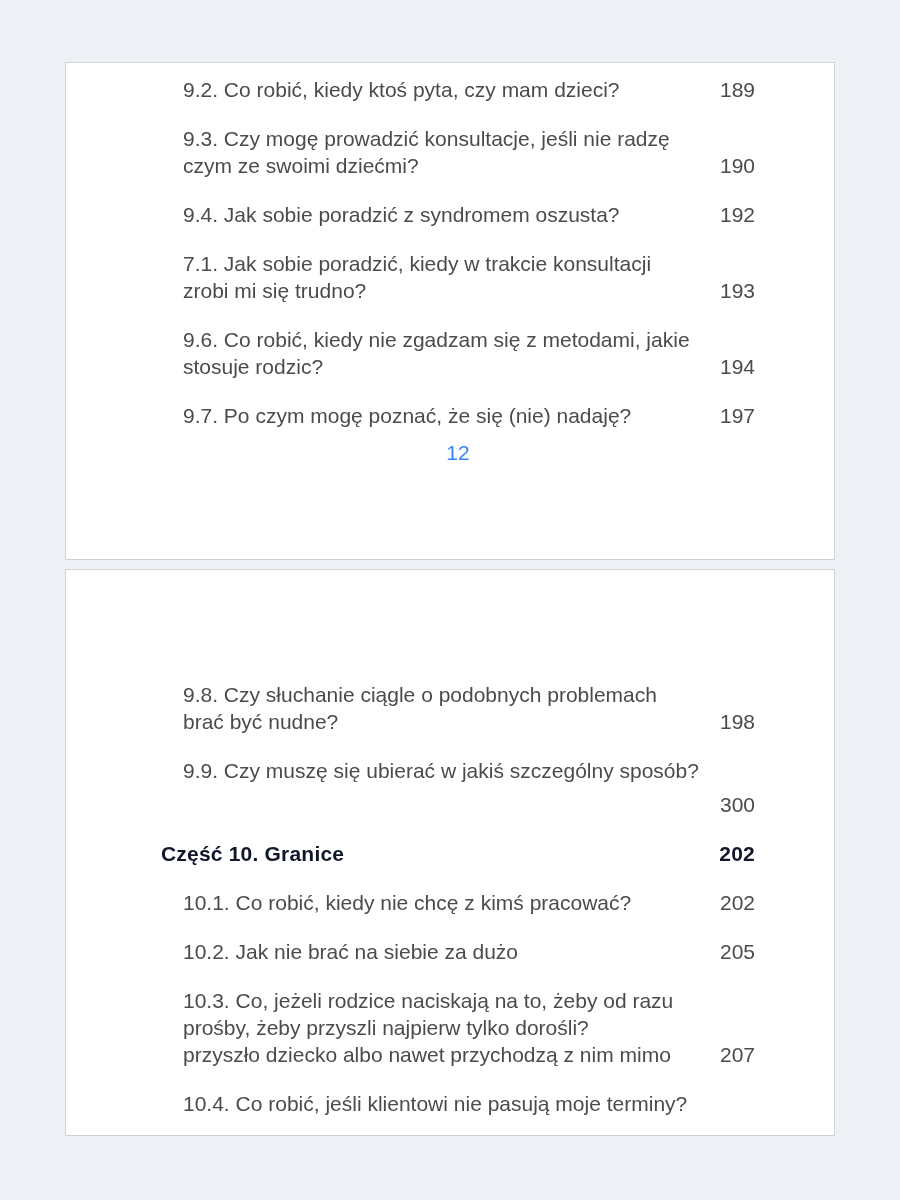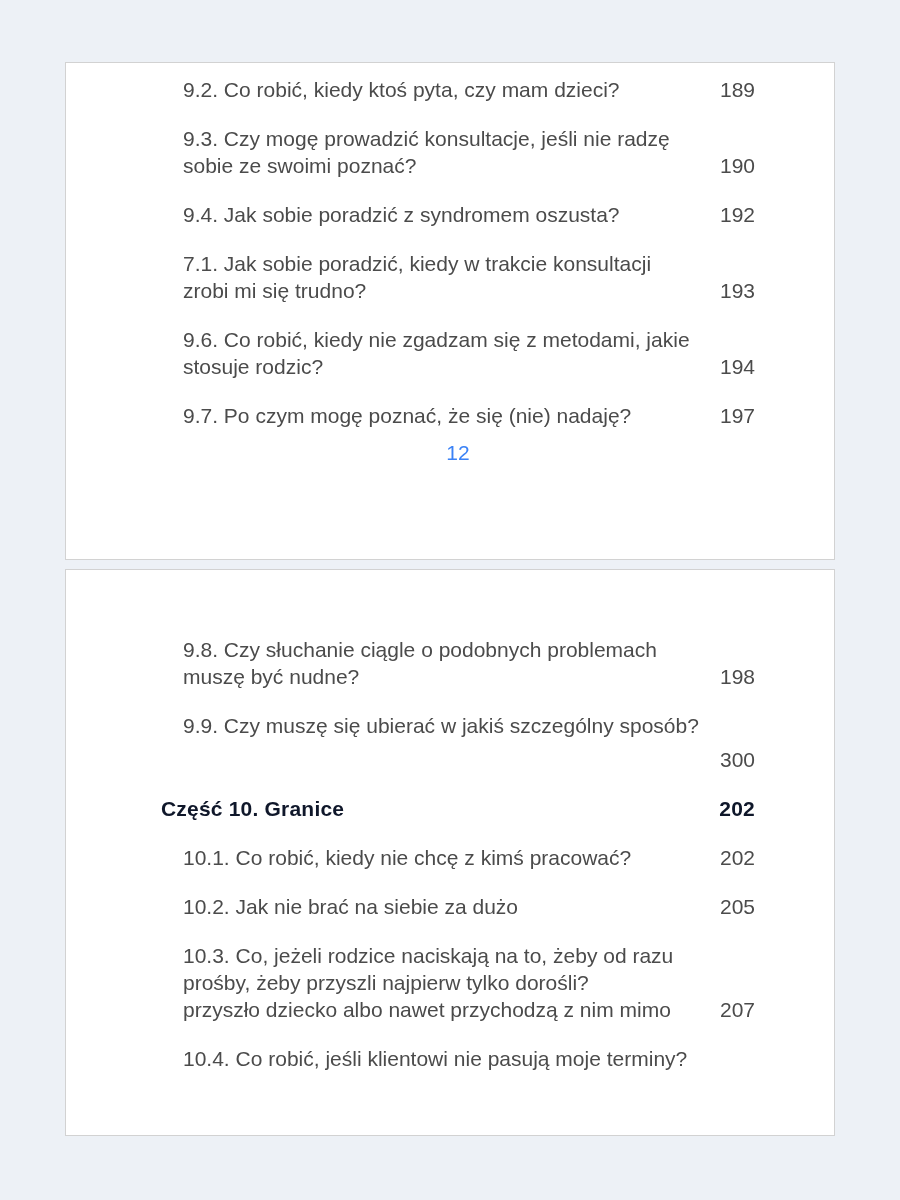--- a/index.html
+++ b/index.html
@@ -26,21 +26,21 @@
     border: 1px solid #d2d2d2;
     box-sizing: border-box;
     overflow: hidden;
   }
   .page-1 { top: 62px;  height: 498px; }
   .page-2 { top: 569px; height: 567px; }
   .content {
     padding: 0 79px 0 95px;
   }
   .page-1 .content { padding-top: 13px; }
-  .page-2 .content { padding-top: 66px; }
+  .page-2 .content { padding-top: 111px; }
   .entry {
     position: relative;
     margin-bottom: 22px;
     font-size: 21px;
     color: #4b4b4b;
   }
   .entry.item { padding-left: 22px; }
   .entry.section {
     font-weight: 700;
     color: #0f172a;
@@ -76,21 +76,21 @@
 
 <div class="canvas">
   <div class="page page-1">
     <div class="content">
         <div class="entry item">
           <div class="line">9.2. Co robić, kiedy ktoś pyta, czy mam dzieci?</div>
           <span class="pnum">189</span>
         </div>
         <div class="entry item">
           <div class="line">9.3. Czy mogę prowadzić konsultacje, jeśli nie radzę</div>
-          <div class="line">sobie ze swoimi poznać?</div>
+          <div class="line">czym ze swoimi dziećmi?</div>
           <span class="pnum">190</span>
         </div>
         <div class="entry item">
           <div class="line">9.4. Jak sobie poradzić z syndromem oszusta?</div>
           <span class="pnum">192</span>
         </div>
         <div class="entry item">
           <div class="line">7.1. Jak sobie poradzić, kiedy w trakcie konsultacji</div>
           <div class="line">zrobi mi się trudno?</div>
           <span class="pnum">193</span>
@@ -104,21 +104,21 @@
           <div class="line">9.7. Po czym mogę poznać, że się (nie) nadaję?</div>
           <span class="pnum">197</span>
         </div>
         <div class="folio">12</div>
       </div>
   </div>
   <div class="page page-2">
     <div class="content">
         <div class="entry item">
           <div class="line">9.8. Czy słuchanie ciągle o podobnych problemach</div>
-          <div class="line">muszę być nudne?</div>
+          <div class="line">brać być nudne?</div>
           <span class="pnum">198</span>
         </div>
         <div class="entry item">
           <div class="line">9.9. Czy muszę się ubierać w jakiś szczególny sposób?</div>
           <div class="line pnum-own">300</div>
         </div>
         <div class="entry section">
           <div class="line">Część 10. Granice</div>
           <span class="pnum">202</span>
         </div>

